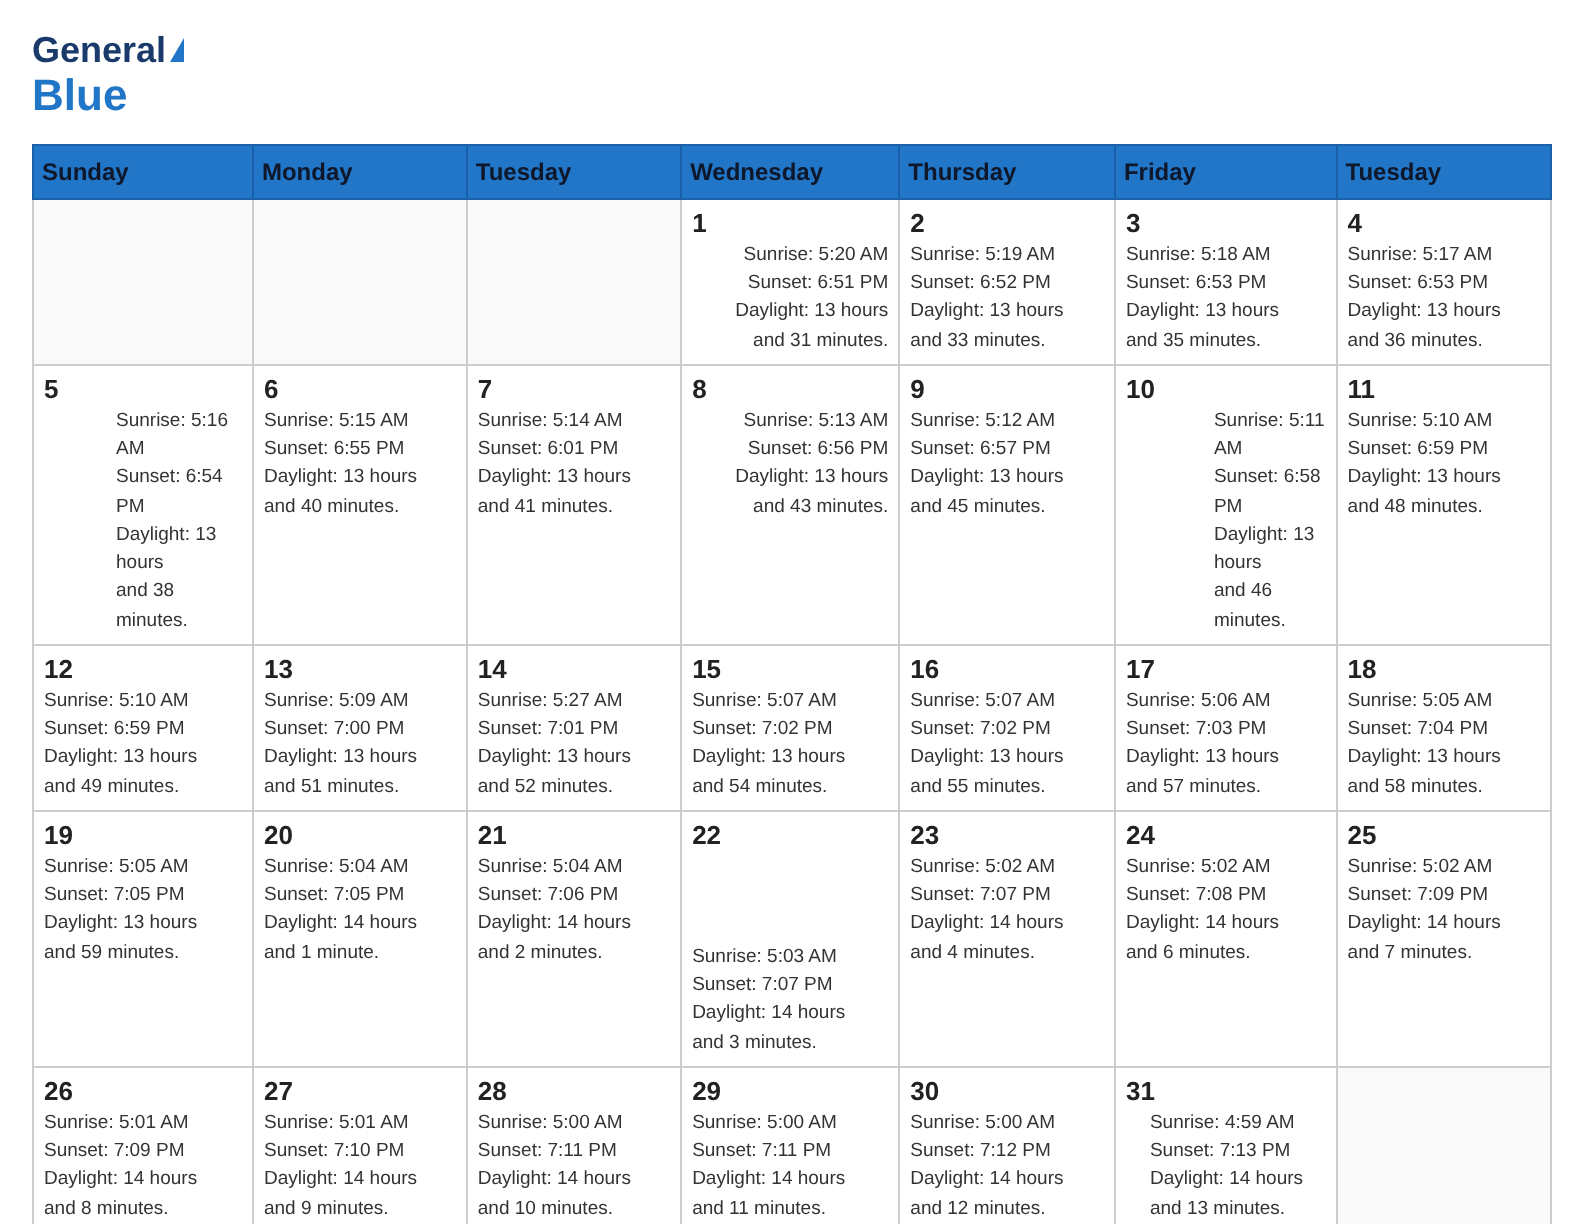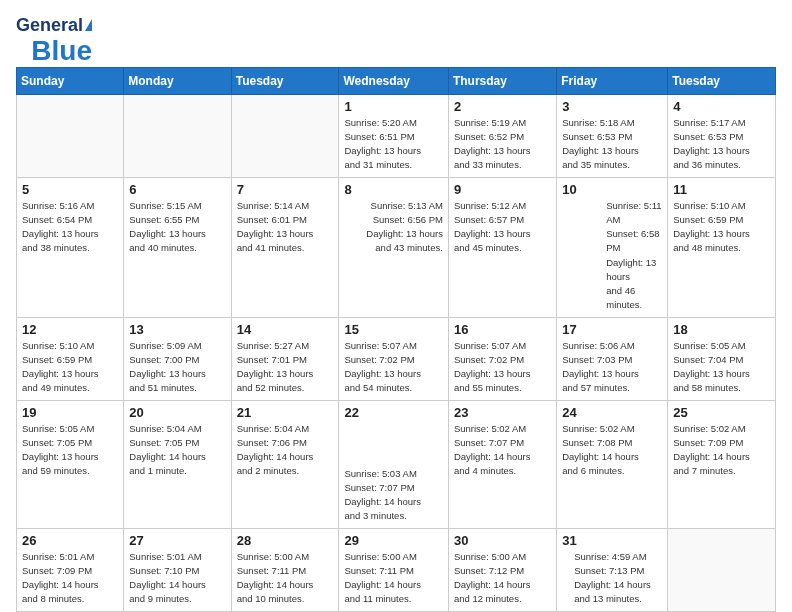--- a/index.html
+++ b/index.html
@@ -7,21 +7,21 @@
       font-family: Arial, sans-serif;
       background: #fff;
       width: 792px;
       min-height: 612px;
       padding: 16px;
     }
     .header {
       display: flex;
       justify-content: space-between;
       align-items: flex-start;
-      text-align: right;
+      margin-bottom: 12px;
     }
     .logo {
       display: flex;
       flex-direction: column;
       font-size: 18px;
       font-weight: bold;
       color: #1a3a6b;
       line-height: 1.1;
     }
     .title-area {
@@ -36,21 +36,21 @@
       font-size: 15px;
       color: #333;
       font-weight: normal;
     }
     .calendar {
       width: 100%;
       border-collapse: collapse;
     }
     .calendar th {
       background: #2176c7;
-      color: #ffffff;
+      color: #0f172a;
       font-size: 12px;
       font-weight: bold;
       padding: 6px 4px;
       text-align: left;
       border: 1px solid #1a5fa8;
     }
     .calendar td {
       vertical-align: top;
       border: 1px solid #ccc;
       padding: 4px 5px;
@@ -76,21 +76,21 @@
     }
   </style>
 </head>
 <body>
 
 <div class="header">
   <div class="logo">
     <span>
       General<span style="display:inline-block;width:0;height:0;border-left:7px solid transparent;border-right:0px solid transparent;border-bottom:12px solid #2176c7;margin-left:2px;"></span>
     </span>
-    <span style="color:#2176c7;font-size:28px;font-weight:bold;">Blue</span>
+    <span style="color:#2176c7;font-size:22px;font-weight:bold;">Blue</span>
   </div>
   <div class="title-area">
     <h1></h1>
     <h2></h2>
   </div>
 </div>
 
 <table class="calendar">
   <thead>
     <tr>
@@ -103,21 +103,21 @@
         <th>Tuesday</th>
       </tr>
   </thead>
   <tbody id="calendar-body">
   <tr>
         <td class="empty"></td>
         <td class="empty"></td>
         <td class="empty"></td>
         <td>
           <div class="day-number">1</div>
-          <div class="day-info" style="white-space: pre-line;">Sunrise: 5:20 AM
+          <div class="day-info" style="white-space: pre-line; text-align: right;">Sunrise: 5:20 AM
 Sunset: 6:51 PM
 Daylight: 13 hours
 and 31 minutes.</div>
         </td>
         <td>
           <div class="day-number">2</div>
           <div class="day-info" style="white-space: pre-line;">Sunrise: 5:19 AM
 Sunset: 6:52 PM
 Daylight: 13 hours
 and 33 minutes.</div>
@@ -133,21 +133,21 @@
           <div class="day-number">4</div>
           <div class="day-info" style="white-space: pre-line;">Sunrise: 5:17 AM
 Sunset: 6:53 PM
 Daylight: 13 hours
 and 36 minutes.</div>
         </td>
       </tr>
       <tr>
         <td>
           <div class="day-number">5</div>
-          <div class="day-info" style="white-space: pre-line;">Sunrise: 5:16 AM
+          <div class="day-info" style="white-space: pre-line; margin-left: 36px;">Sunrise: 5:16 AM
 Sunset: 6:54 PM
 Daylight: 13 hours
 and 38 minutes.</div>
         </td>
         <td>
           <div class="day-number">6</div>
           <div class="day-info" style="white-space: pre-line;">Sunrise: 5:15 AM
 Sunset: 6:55 PM
 Daylight: 13 hours
 and 40 minutes.</div>

